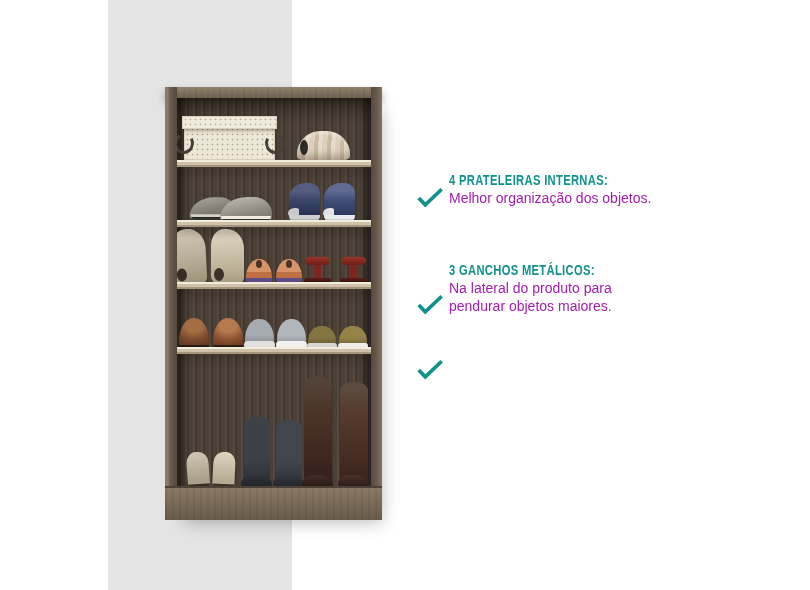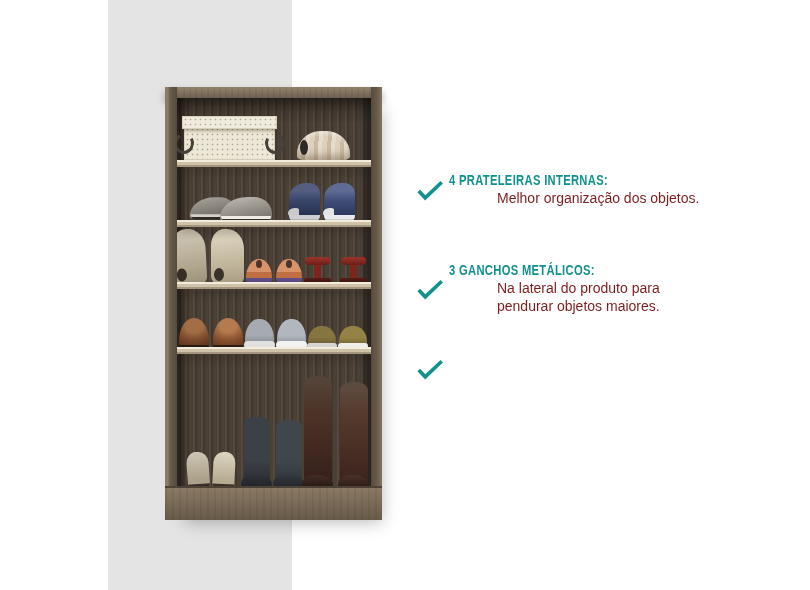--- a/index.html
+++ b/index.html
@@ -147,27 +147,27 @@
   .tallboots .s{width:28px;height:112px;
     background:linear-gradient(180deg,#5d4a3e 0 6%,#553a2d 30%,#472c23 70%,#38211b);
     border-radius:46% 46% 10% 12%/8% 8% 5% 6%;}
   .tallboots .s::after{content:"";position:absolute;left:-2px;bottom:0;width:31px;height:13px;
     background:linear-gradient(180deg,#4a322a,#2d1a15);
     border-radius:40% 55% 28% 30%/80% 90% 26% 26%;}
   .tallboots .s1{left:0;filter:brightness(.9)}
   .tallboots .s2{right:0;height:106px;}
 
   
-  .feature{position:absolute;left:417px;display:flex;align-items:center;}
+  .feature{position:absolute;left:417px;display:flex;align-items:flex-end;}
   .feature.f1{top:172px}.feature.f2{top:262px}.feature.f3{top:357px}
   .check{width:26px;height:21px;flex:none;margin-top:2px;margin-right:6px;}
   .f-col{display:flex;flex-direction:column;}
   .f-title{color:#11918e;font-weight:bold;font-size:14px;letter-spacing:.4px;
     transform:scaleX(.8);transform-origin:left top;white-space:nowrap;margin-bottom:2px;}
-  .f-desc{color:#7f1d1d;font-size:14px;line-height:17.5px;width:216px;margin-left:48px;}
+  .f-desc{color:#a21caf;font-size:14px;line-height:17.5px;width:216px;}
 </style>
 </head>
 <body>
 
 <div class="canvas">
   <div class="band"></div>
 
   <div class="cabinet">
     <div class="cab-back"></div>
 

